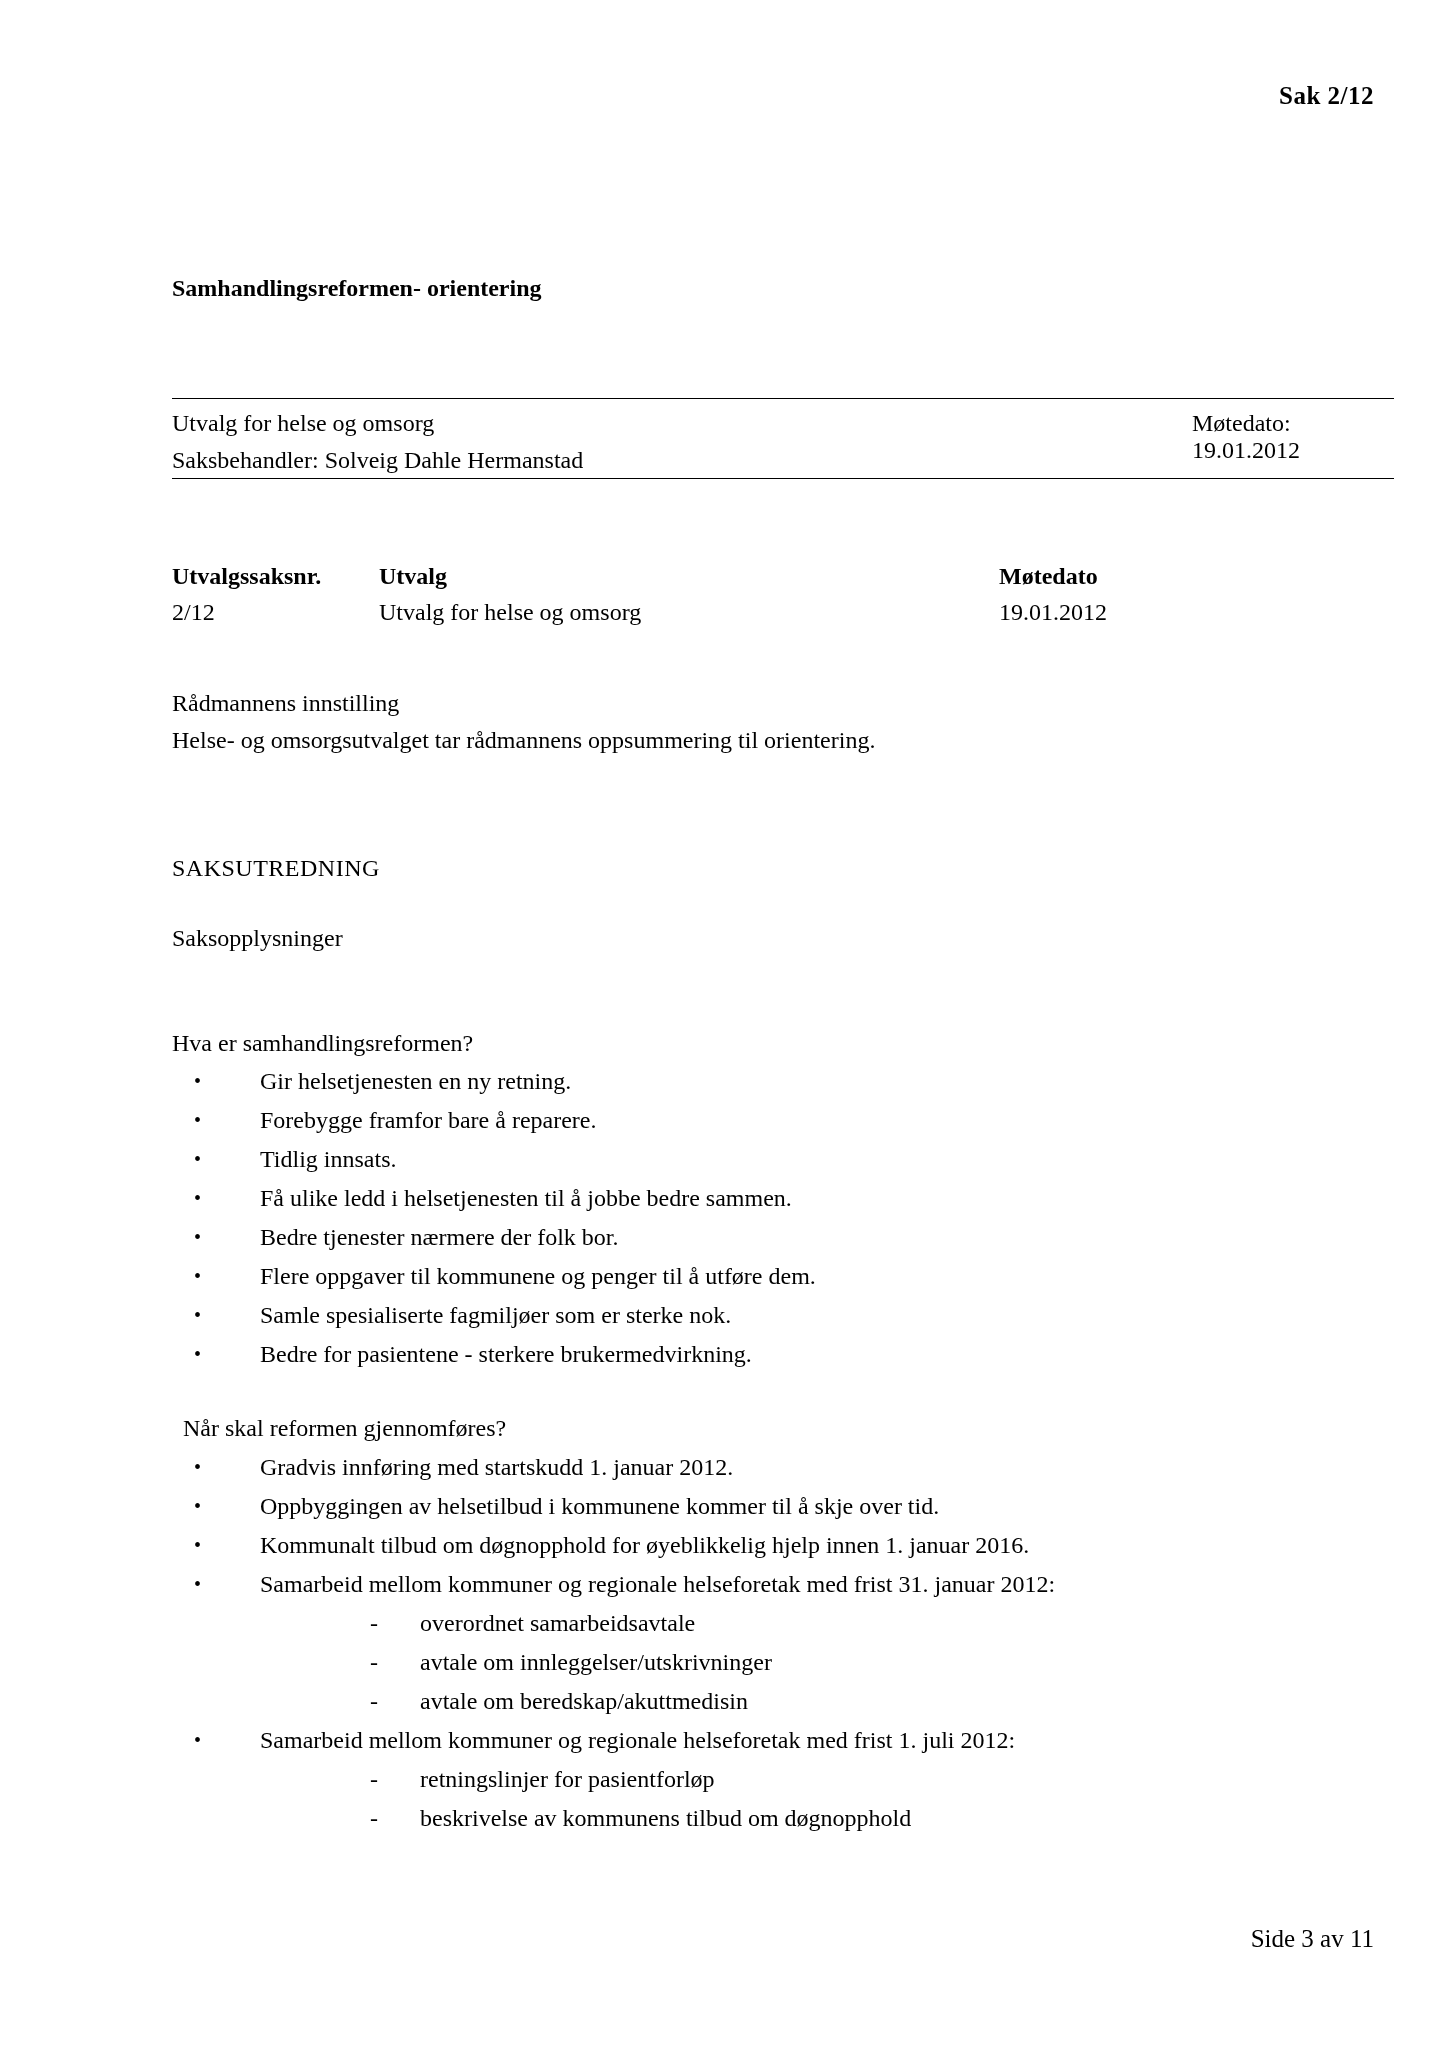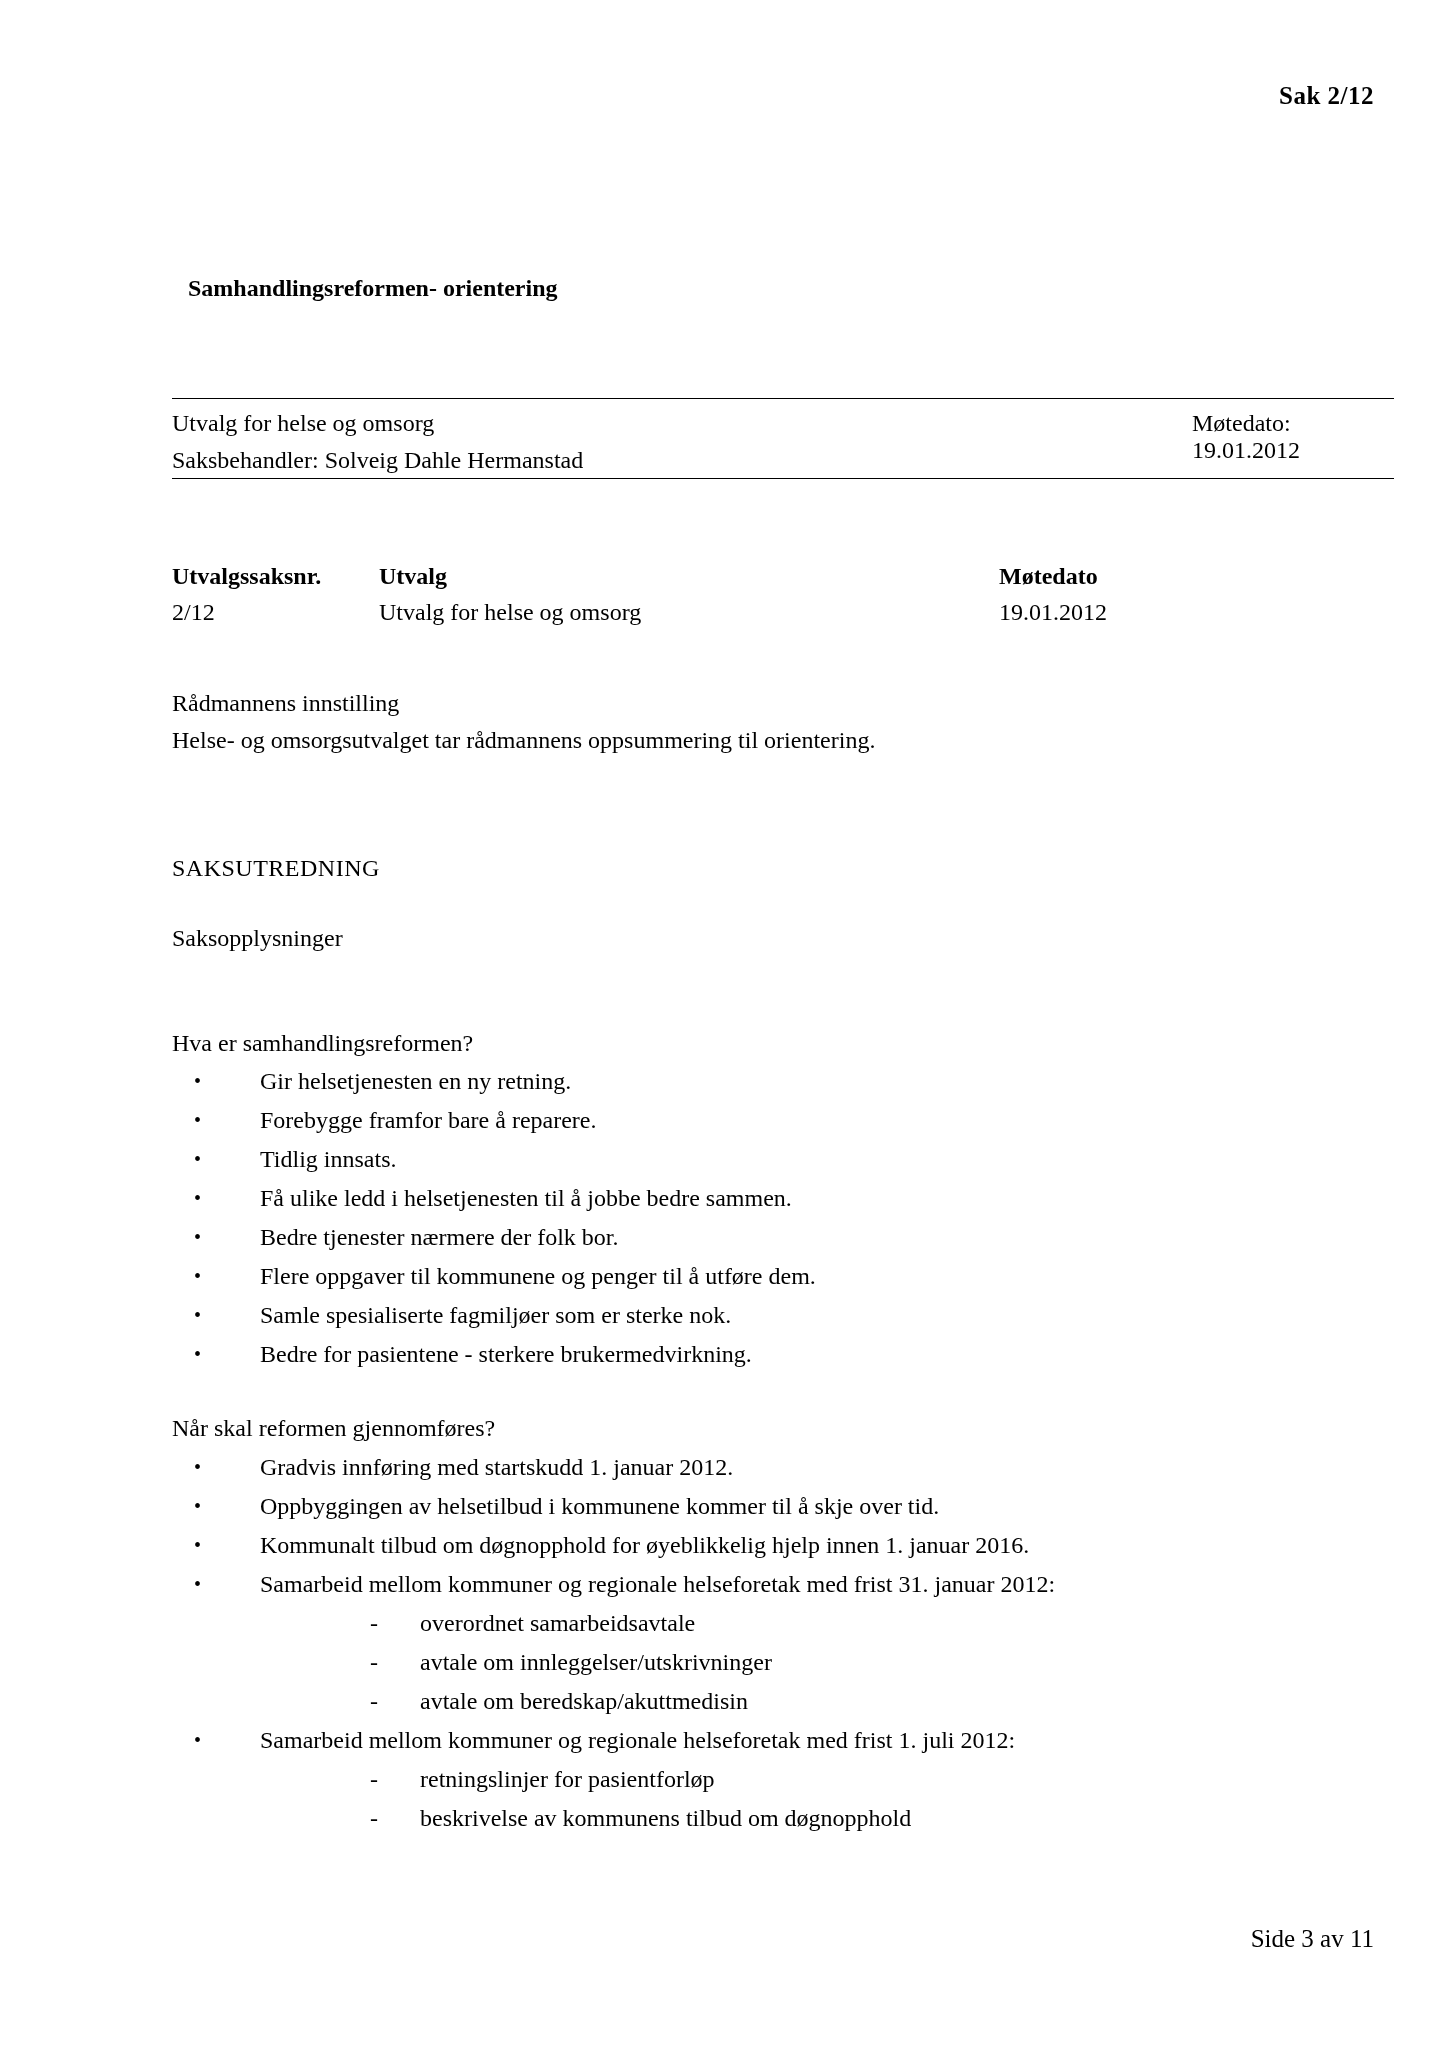--- a/index.html
+++ b/index.html
@@ -31,21 +31,21 @@
   .sak-header {
     position: absolute;
     right: 20px;
     top: 82px;
     font-size: 25px;
     font-weight: bold;
     letter-spacing: 0.5px;
   }
   .doc-title {
     position: absolute;
-    left: 16px;
+    left: 0;
     top: 275px;
     font-size: 24px;
     font-weight: bold;
   }
   .rule {
     position: absolute;
     left: 0;
     width: 1222px;
     height: 0;
     border-top: 1.5px solid #000;
@@ -97,21 +97,21 @@
 
   .h-radmann { top: 690px; }
   .p-radmann { top: 727px; }
 
   .h-saksutredning { top: 855px; letter-spacing: 0.5px; }
   .h-saksopplysninger { top: 925px; }
 
   .h-hva { top: 1030px; }
   .list-hva { top: 1062px; }
 
-  .h-nar { top: 1415px; }
+  .h-nar { top: 1415px; margin-left: 11px; }
   .list-nar { top: 1448px; }
 
   ul.bullets {
     position: absolute;
     left: 0;
     margin: 0;
     padding: 0;
     list-style: none;
     font-size: 24px;
     width: 1222px;

